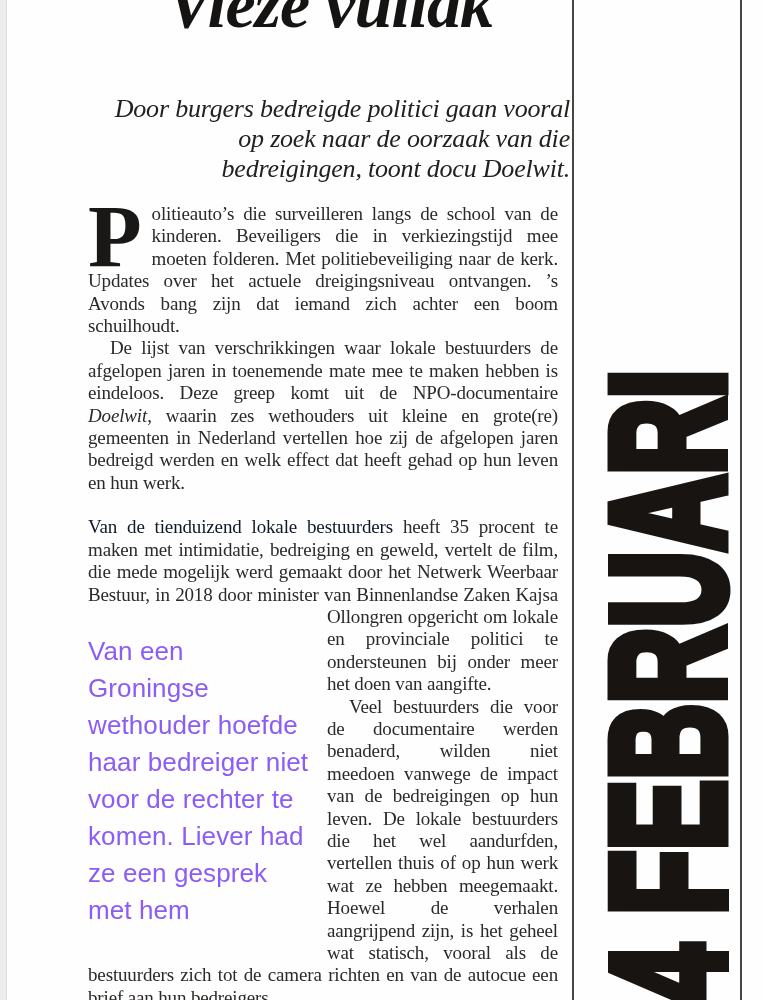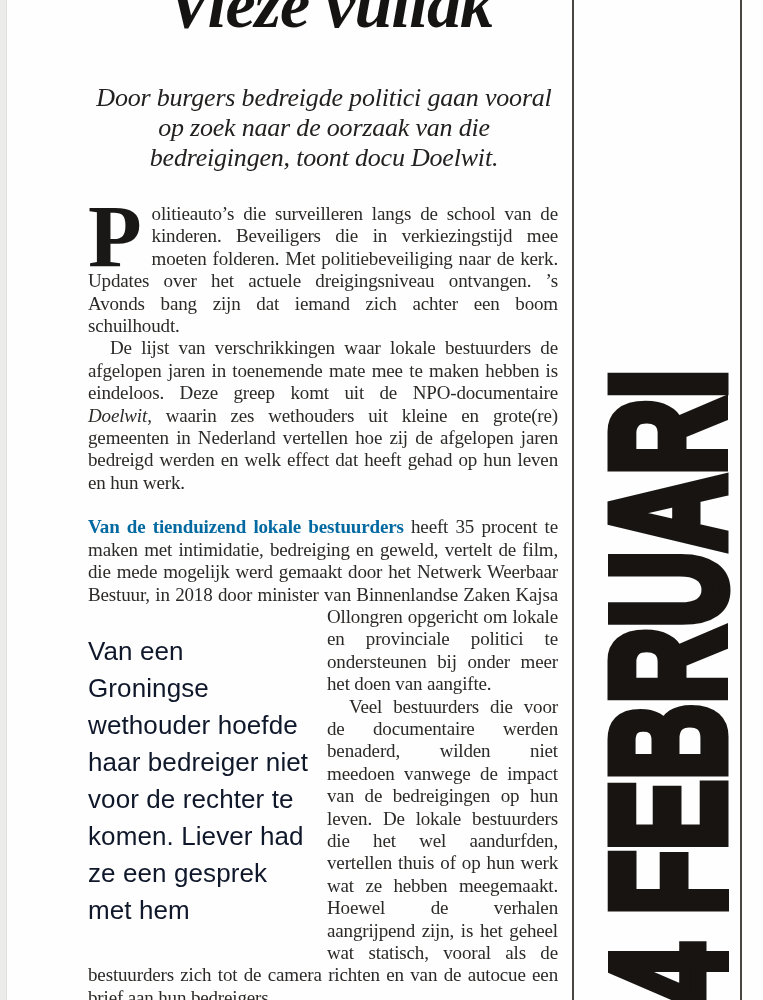--- a/index.html
+++ b/index.html
@@ -28,22 +28,22 @@
     font-size: 68px;
     line-height: 68px;
     letter-spacing: -1px;
     color: #161412;
     white-space: nowrap;
   }
   
   .standfirst {
     position: absolute; left: 88px; top: 82px;
     width: 470px;
-    margin: 1px;
-    text-align: center;
+    margin: 12px;
+    text-align: right;
     font-style: italic;
     font-weight: 500;
     font-size: 26px;
     line-height: 30px;
     letter-spacing: -0.2px;
     color: #232120;
   }
   
   .body-copy {
     position: absolute; left: 88px; top: 203px;
@@ -60,36 +60,36 @@
   .body-copy p.spaced { margin-top: 22px; }
   .dropcap {
     float: left;
     font-weight: bold;
     font-size: 88px;
     line-height: 62px;
     height: 64px;
     margin: 3px 10px 0 0;
     color: #1a1816;
   }
-  .bold-lead { font-weight: bold; color: #0369a1; }
+  .bold-lead { font-weight: normal; color: #0f172a; }
   
   .pullquote {
     display: block;
     float: left;
     clear: left;
     width: 222px;
     height: 318px;
     margin-right: 17px;
     padding-top: 27px;
     box-sizing: content-box;
     font-family: "Liberation Sans", "DejaVu Sans", sans-serif;
     font-size: 26px;
     line-height: 37px;
     letter-spacing: 0.1px;
-    color: #0f172a;
+    color: #8b5cf6;
     text-align: left;
     text-indent: 0;
   }
   
   .rule {
     position: absolute; top: 0;
     width: 2px; height: 1000px;
     background: #494641;
   }
   .rule-left  { left: 572px; }

